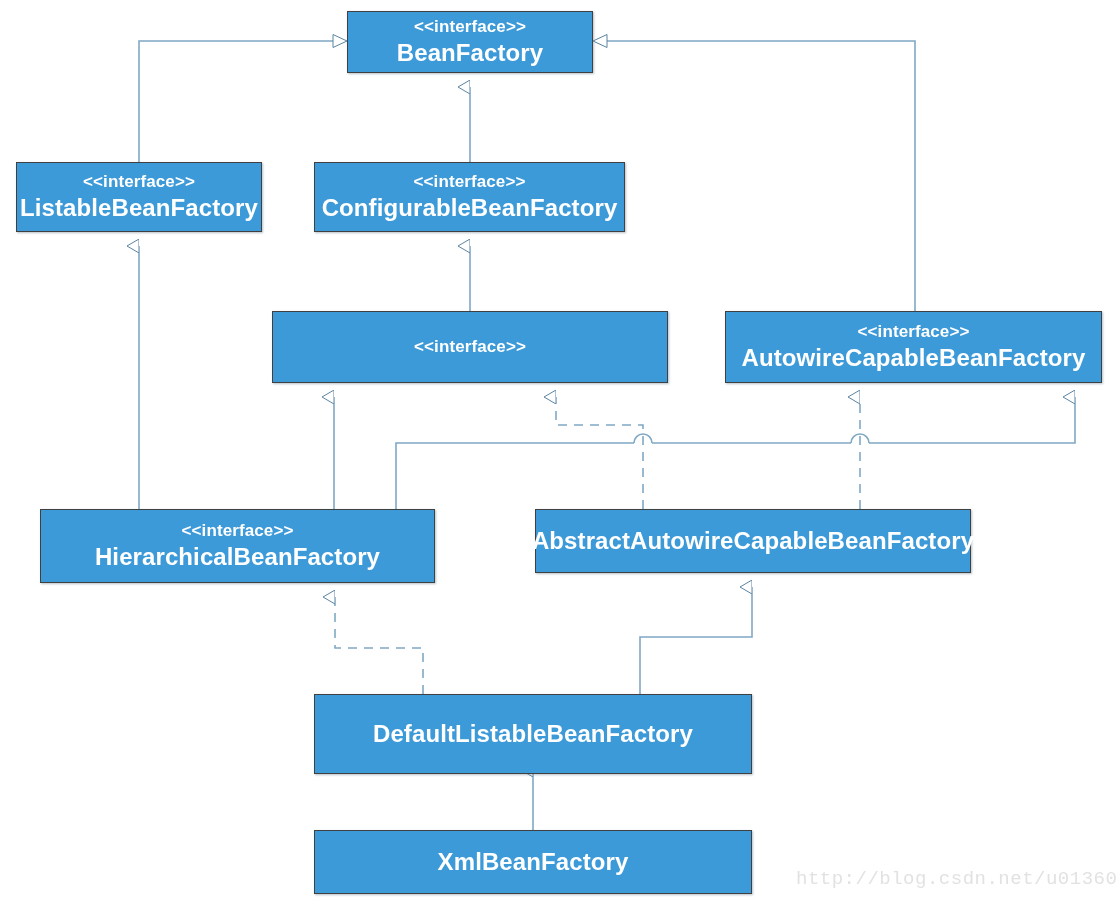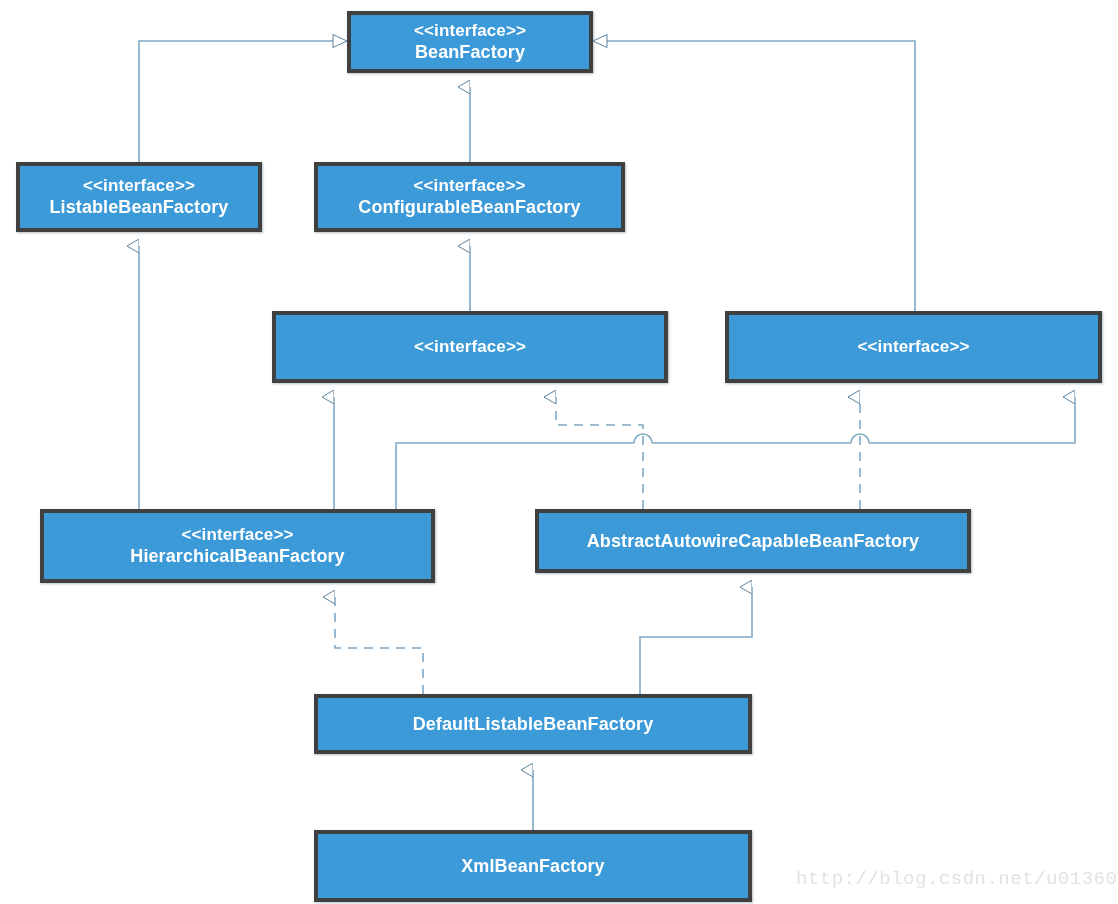--- a/index.html
+++ b/index.html
@@ -22,39 +22,39 @@
     position: absolute;
     left: 0;
     top: 0;
     width: 1118px;
     height: 904px;
   }
   .uml-class {
     position: absolute;
     box-sizing: border-box;
     background: #3d9ad8;
-    border: 4px solid #404040;
+    border: 1px solid #404040;
     box-shadow: 1px 1px 2px rgba(120,140,155,0.55);
     display: flex;
     flex-direction: column;
     align-items: center;
     justify-content: center;
     color: #ffffff;
     text-align: center;
     line-height: 1.25;
     letter-spacing: 0.1px;
     z-index: 5;
   }
   .uml-stereotype {
     font-size: 17px;
     font-weight: 600;
     display: block;
   }
   .uml-name {
-    font-size: 18px;
+    font-size: 24px;
     font-weight: 600;
     display: block;
   }
   .watermark {
     position: absolute;
     color: #e2e2e2;
     font-family: "Liberation Mono", monospace;
     font-size: 19px;
     letter-spacing: 0.5px;
     white-space: nowrap;
@@ -147,34 +147,35 @@
     <span class="uml-stereotype">&lt;&lt;interface&gt;&gt;</span>
     <span class="uml-name">ConfigurableBeanFactory</span>
   </div>
 
   <div class="uml-class" style="left:272px; top:311px; width:396px; height:72px;">
     <span class="uml-stereotype">&lt;&lt;interface&gt;&gt;</span>
   </div>
 
   <div class="uml-class" style="left:725px; top:311px; width:377px; height:72px;">
     <span class="uml-stereotype">&lt;&lt;interface&gt;&gt;</span>
+    <span class="uml-name">AutowireCapableBeanFactory</span>
   </div>
 
   <div class="uml-class" style="left:40px; top:509px; width:395px; height:74px;">
     <span class="uml-stereotype">&lt;&lt;interface&gt;&gt;</span>
     <span class="uml-name">HierarchicalBeanFactory</span>
   </div>
 
   <div class="uml-class" style="left:535px; top:509px; width:436px; height:64px;">
     <span class="uml-name">AbstractAutowireCapableBeanFactory</span>
   </div>
 
-  <div class="uml-class" style="left:314px; top:694px; width:438px; height:60px;">
+  <div class="uml-class" style="left:314px; top:694px; width:438px; height:80px;">
     <span class="uml-name">DefaultListableBeanFactory</span>
   </div>
 
-  <div class="uml-class" style="left:314px; top:830px; width:438px; height:72px;justify-content:center;">
+  <div class="uml-class" style="left:314px; top:830px; width:438px; height:64px;justify-content:center;">
     <span class="uml-name">XmlBeanFactory</span>
   </div>
 
   <div class="watermark" style="left:796px; top:868px;">http://blog.csdn.net/u013602859</div>
 
 </div>
 
 </body></html>

